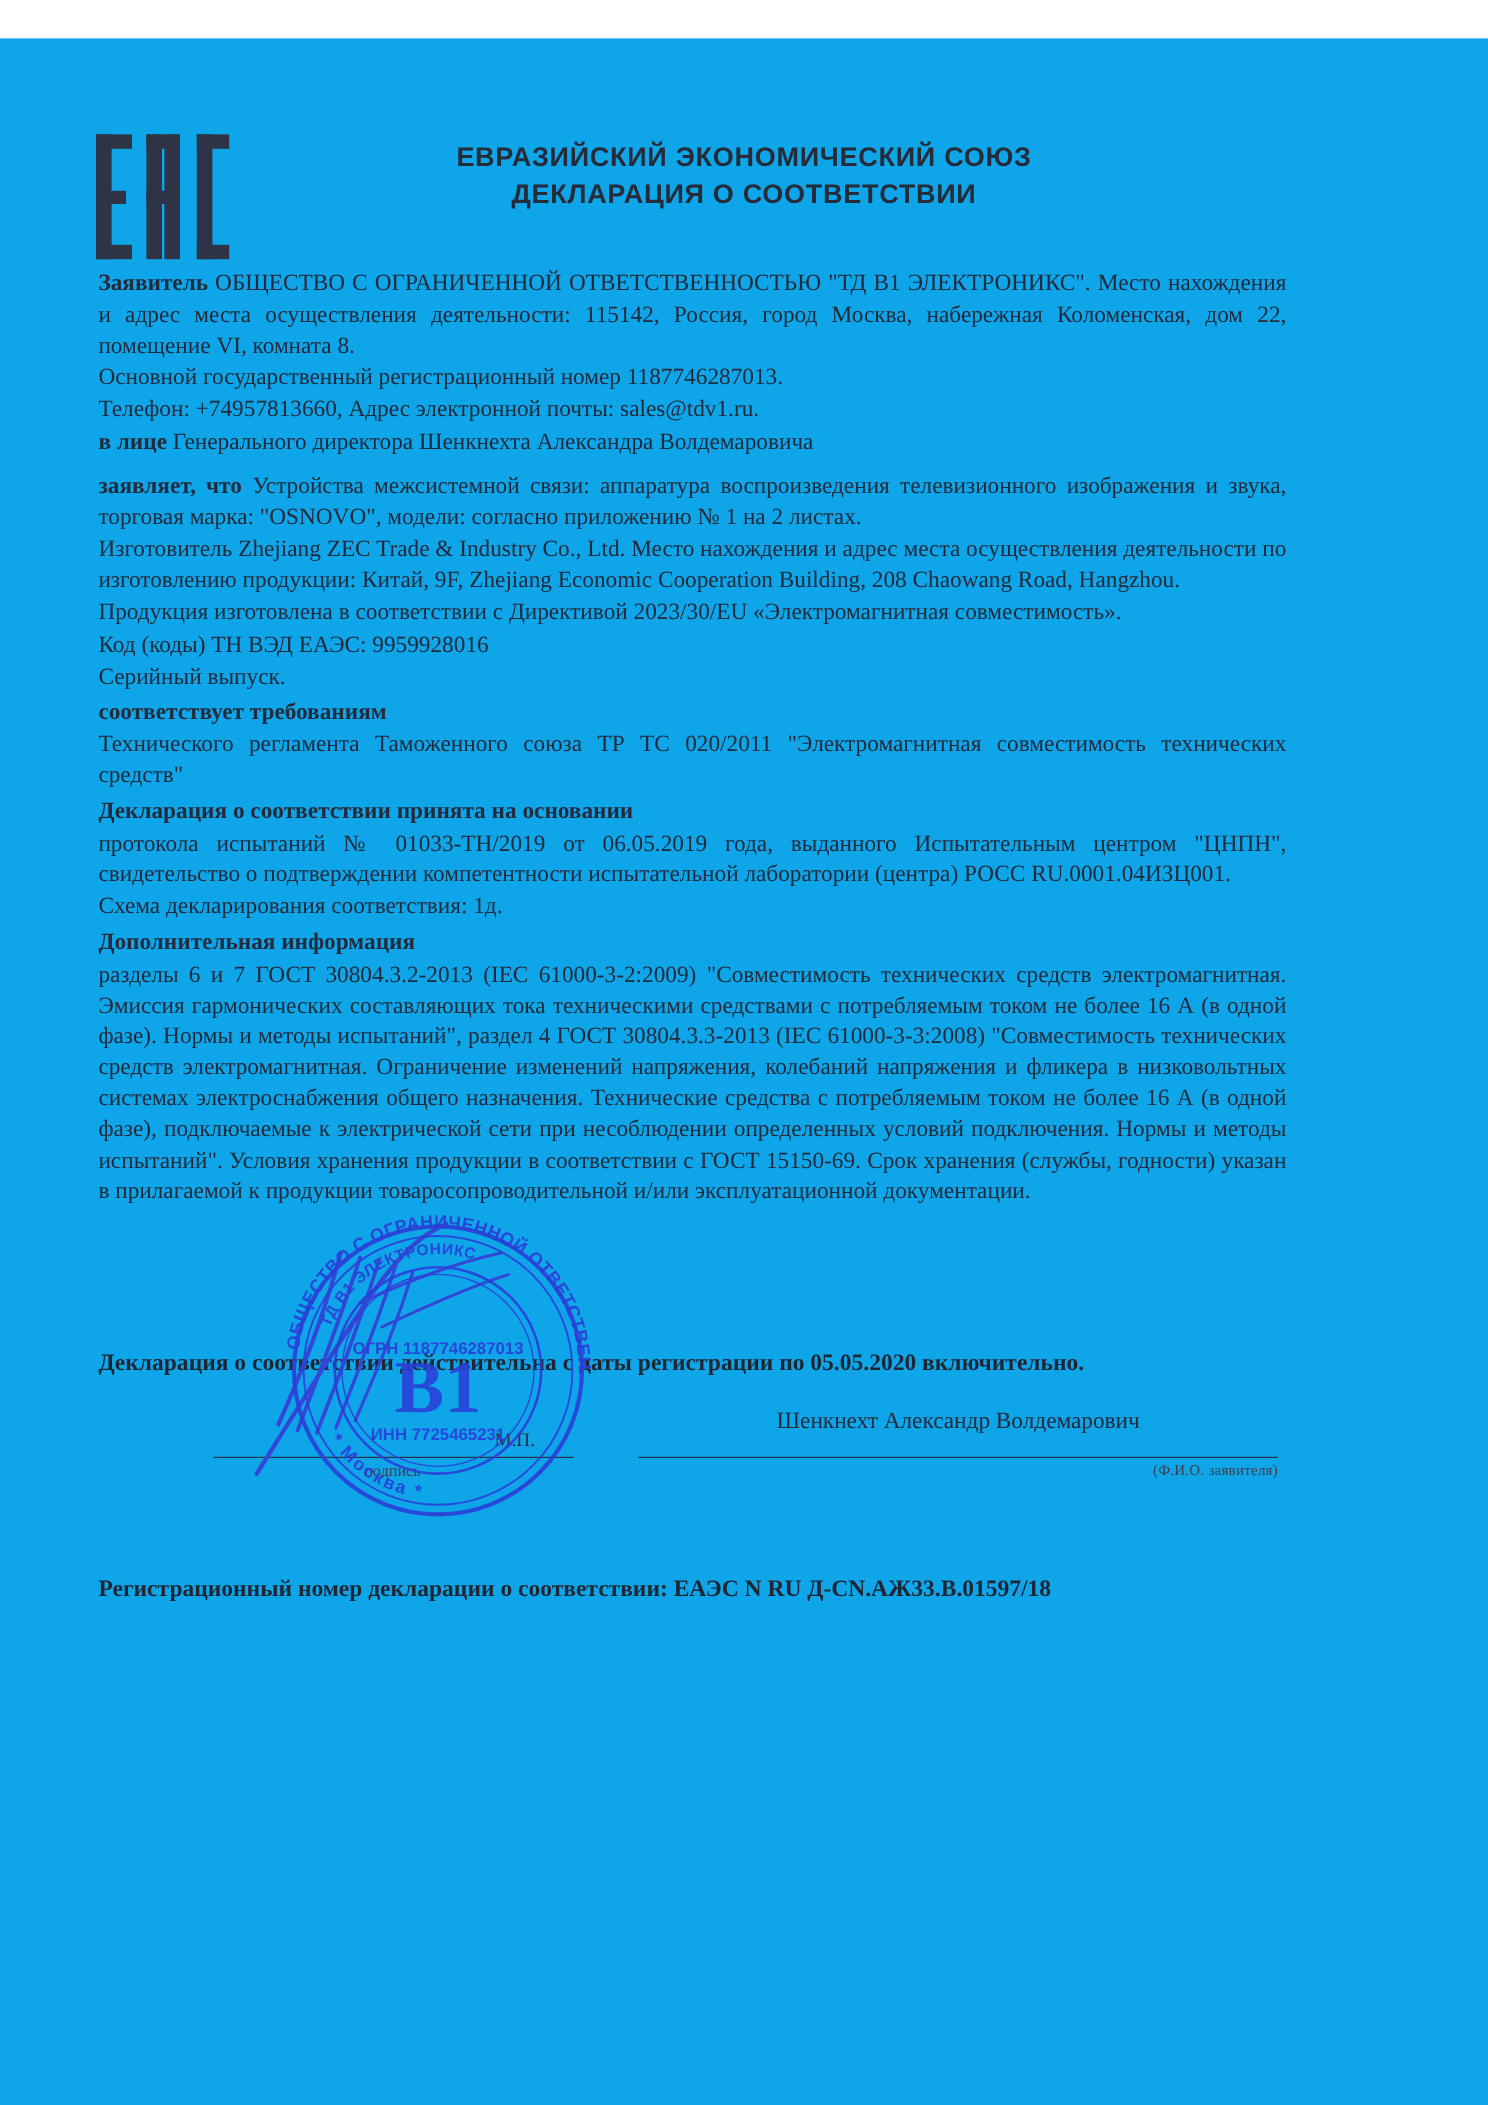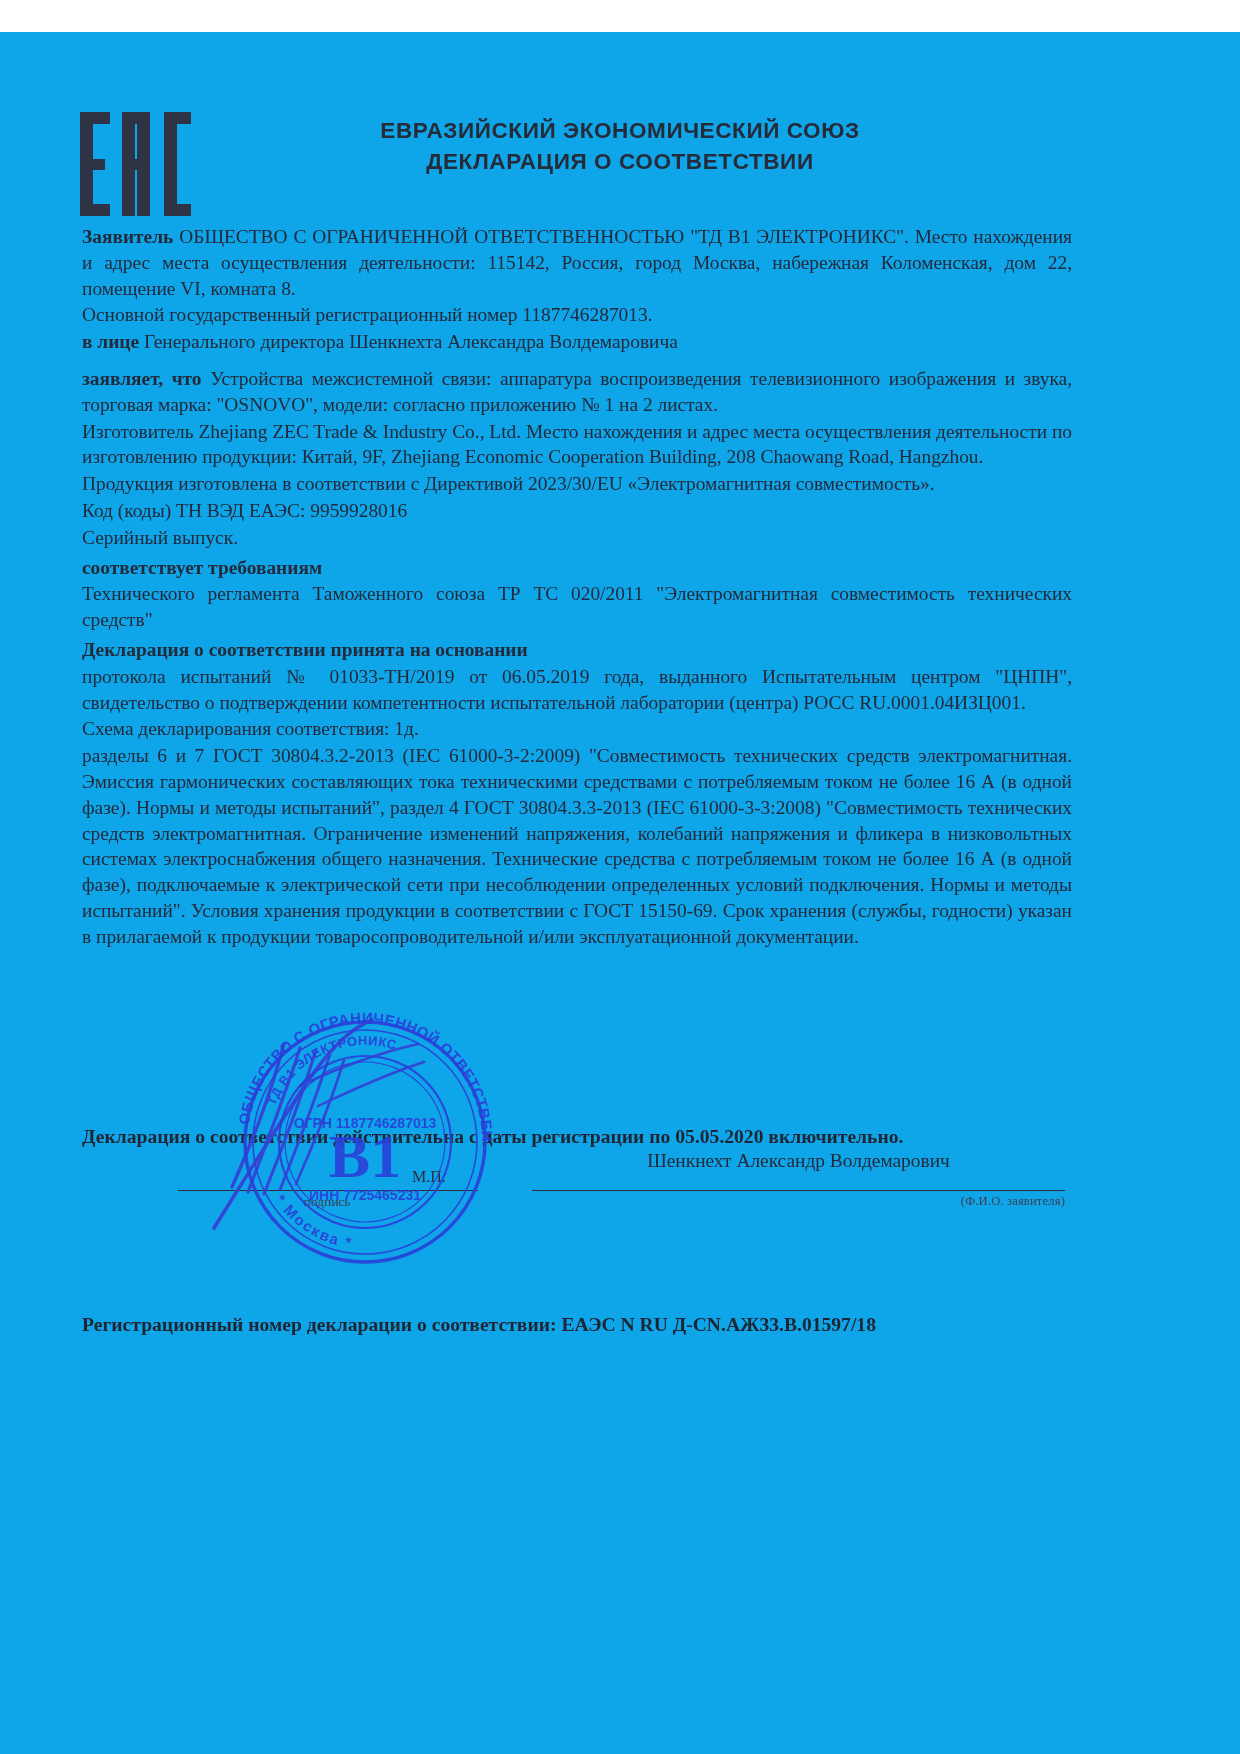--- a/index.html
+++ b/index.html
@@ -77,21 +77,21 @@
     width: 1000px;
     font-size: 19.6px;
     font-weight: bold;
     color: #1f2533;
   }
 
   
   .sig-block {
     position: absolute;
     left: 82px;
-    top: 1096px;
+    top: 1120px;
     width: 1000px;
     height: 110px;
   }
   .sig-line-left {
     position: absolute;
     left: 96px;
     top: 62px;
     width: 300px;
     border-bottom: 1.6px solid #2b3040;
   }
@@ -194,20 +194,21 @@
       <span class="line2">ДЕКЛАРАЦИЯ О СООТВЕТСТВИИ</span>
     </div>
   </div>
 
   <div class="body">
 
     <p class="para justify"><b>Заявитель</b><span> ОБЩЕСТВО С ОГРАНИЧЕННОЙ ОТВЕТСТВЕННОСТЬЮ "ТД В1 ЭЛЕКТРОНИКС". Место нахождения и адрес места осуществления деятельности: 115142, Россия, город Москва, набережная Коломенская, дом 22, помещение VI, комната 8.</span></p>
 
     <p class="para">Основной государственный регистрационный номер 1187746287013.</p>
 
+    <p class="para">Телефон: +74957813660, Адрес электронной почты: sales@tdv1.ru.</p>
 
     <p class="para"><b>в лице</b><span> Генерального директора Шенкнехта Александра Волдемаровича</span></p>
 
     <p class="para justify gap-before"><b>заявляет, что</b><span> Устройства межсистемной связи: аппаратура воспроизведения телевизионного изображения и звука, торговая марка: "OSNOVO", модели: согласно приложению № 1 на 2 листах.</span></p>
 
     <p class="para justify">Изготовитель Zhejiang ZEC Trade &amp; Industry Co., Ltd. Место нахождения и адрес места осуществления деятельности по изготовлению продукции: Китай, 9F, Zhejiang Economic Cooperation Building, 208 Chaowang Road, Hangzhou.</p>
 
     <p class="para justify">Продукция изготовлена в соответствии с Директивой 2023/30/EU «Электромагнитная совместимость».</p>
 
     <p class="para">Код (коды) ТН ВЭД ЕАЭС: 9959928016</p>
@@ -217,20 +218,21 @@
     <p class="para gap-small bold">соответствует требованиям</p>
 
     <p class="para justify">Технического регламента Таможенного союза ТР ТС 020/2011 "Электромагнитная совместимость технических средств"</p>
 
     <p class="para gap-small bold">Декларация о соответствии принята на основании</p>
 
     <p class="para justify">протокола испытаний № 01033-ТН/2019 от 06.05.2019 года, выданного Испытательным центром "ЦНПН", свидетельство о подтверждении компетентности испытательной лаборатории (центра) РОСС RU.0001.04ИЗЦ001.</p>
 
     <p class="para">Схема декларирования соответствия: 1д.</p>
 
+    <p class="para gap-small bold">Дополнительная информация</p>
 
     <p class="para justify">разделы 6 и 7 ГОСТ 30804.3.2-2013 (IEC 61000-3-2:2009) "Совместимость технических средств электромагнитная. Эмиссия гармонических составляющих тока техническими средствами с потребляемым током не более 16 А (в одной фазе). Нормы и методы испытаний", раздел 4 ГОСТ 30804.3.3-2013 (IEC 61000-3-3:2008) "Совместимость технических средств электромагнитная. Ограничение изменений напряжения, колебаний напряжения и фликера в низковольтных системах электроснабжения общего назначения. Технические средства с потребляемым током не более 16 А (в одной фазе), подключаемые к электрической сети при несоблюдении определенных условий подключения. Нормы и методы испытаний". Условия хранения продукции в соответствии с ГОСТ 15150-69. Срок хранения (службы, годности) указан в прилагаемой к продукции товаросопроводительной и/или эксплуатационной документации.</p>
   </div>
 
   <div class="validity">Декларация о соответствии действительна с даты регистрации по 05.05.2020 включительно.</div>
 
   <div class="sig-block">
     <div class="sig-line-left"></div>
     <div class="sig-line-right"></div>
     <div class="sig-name">Шенкнехт Александр Волдемарович</div>

